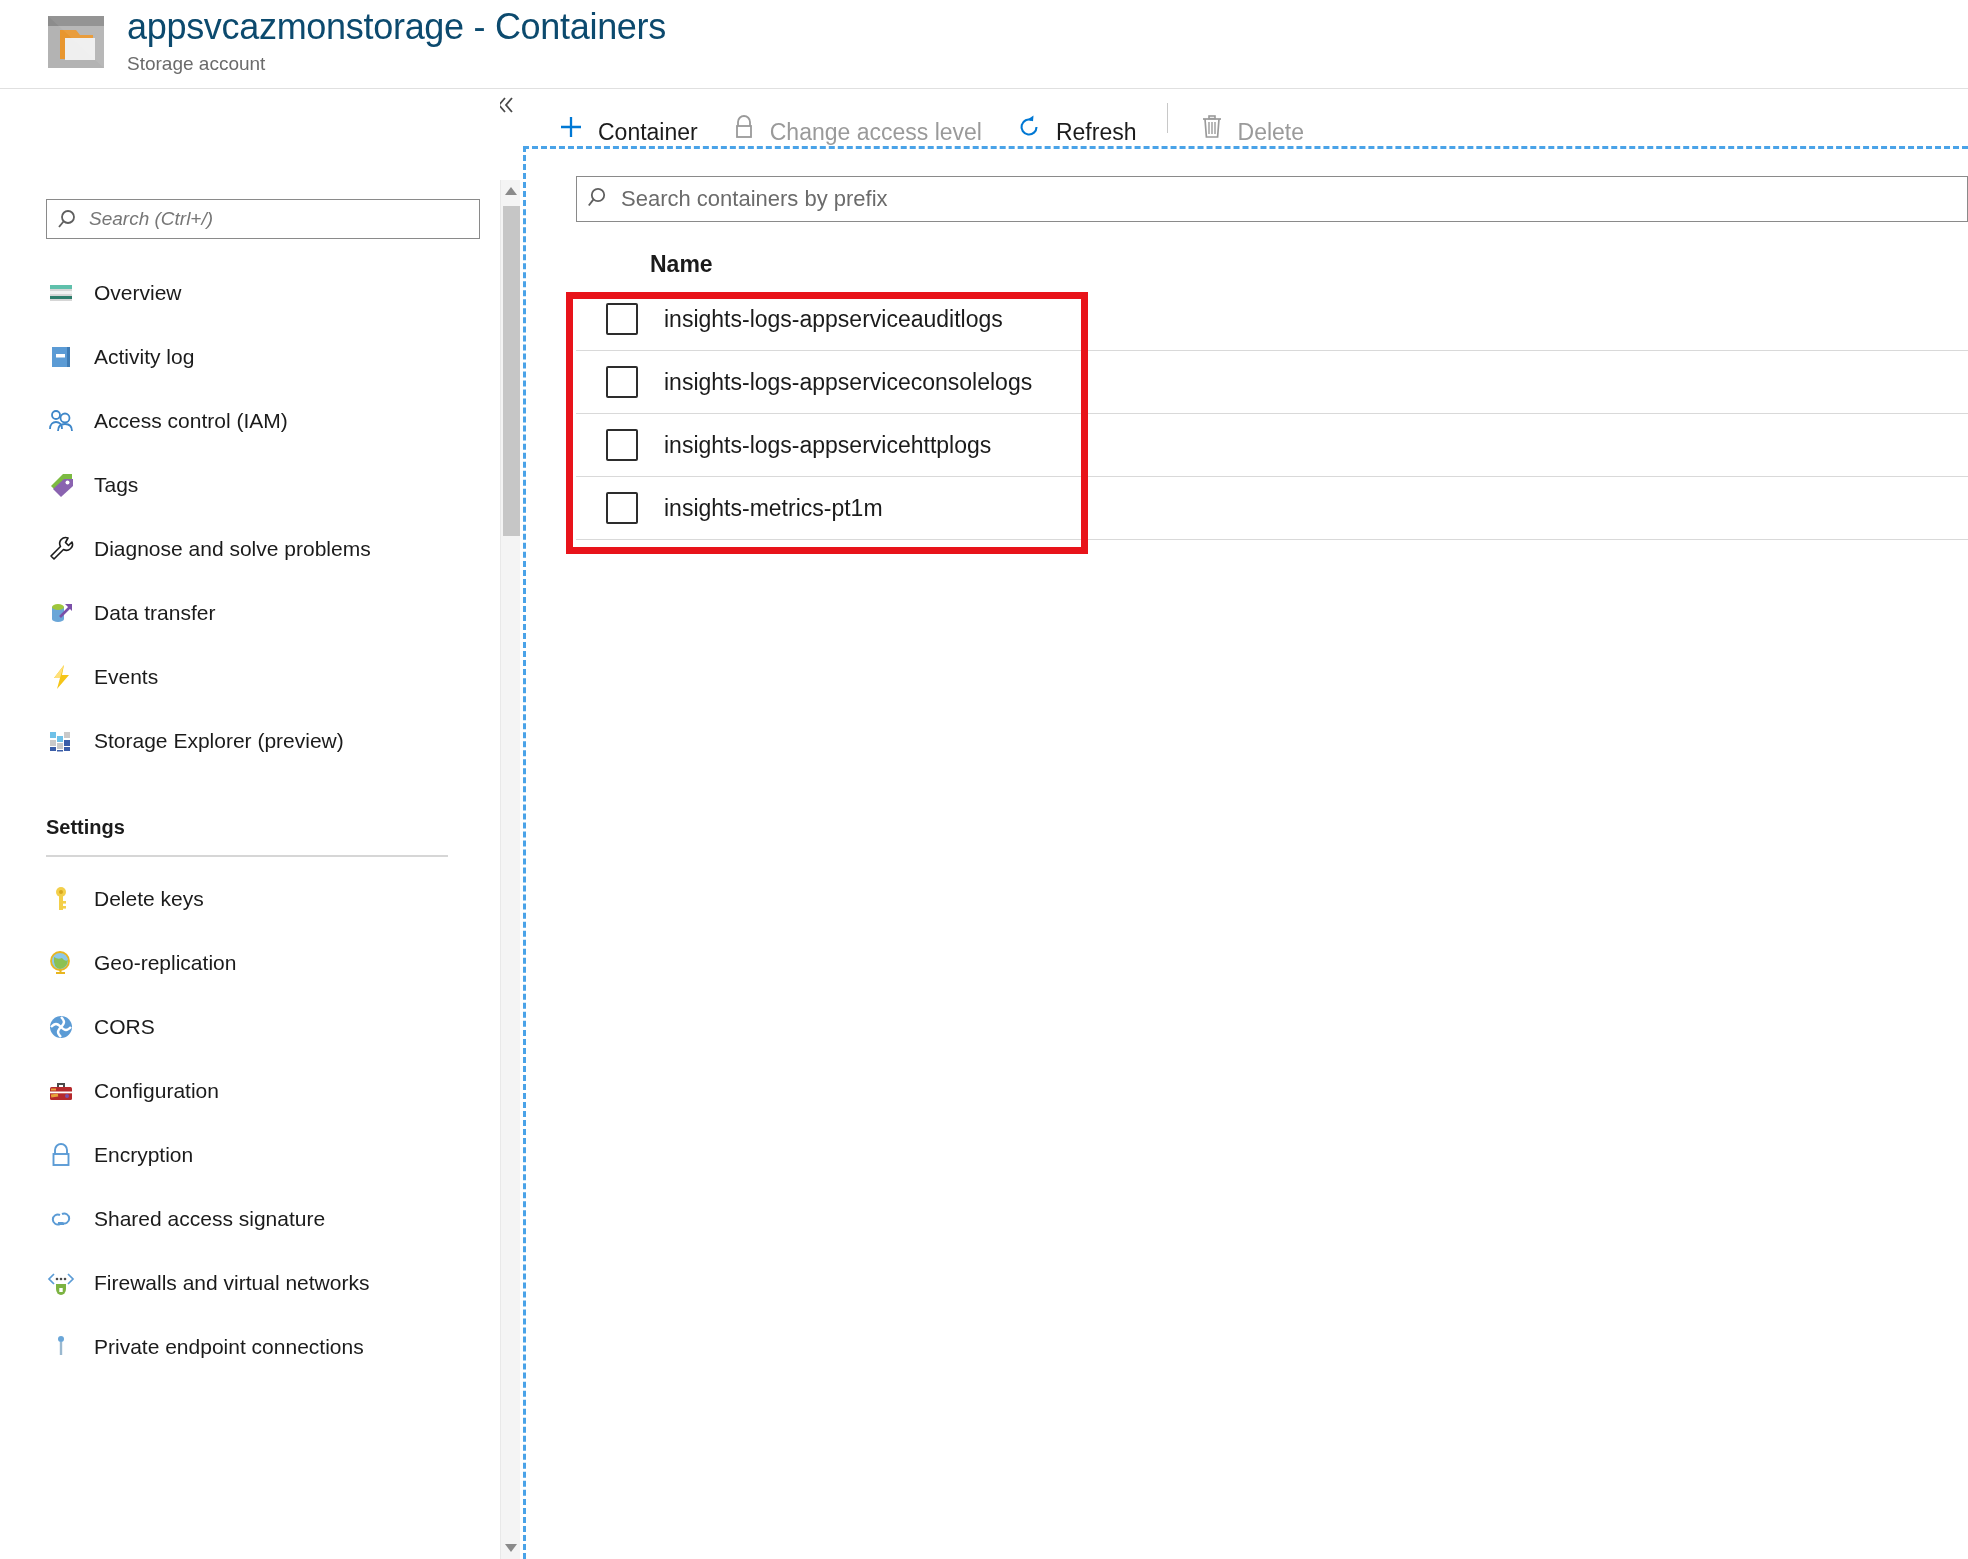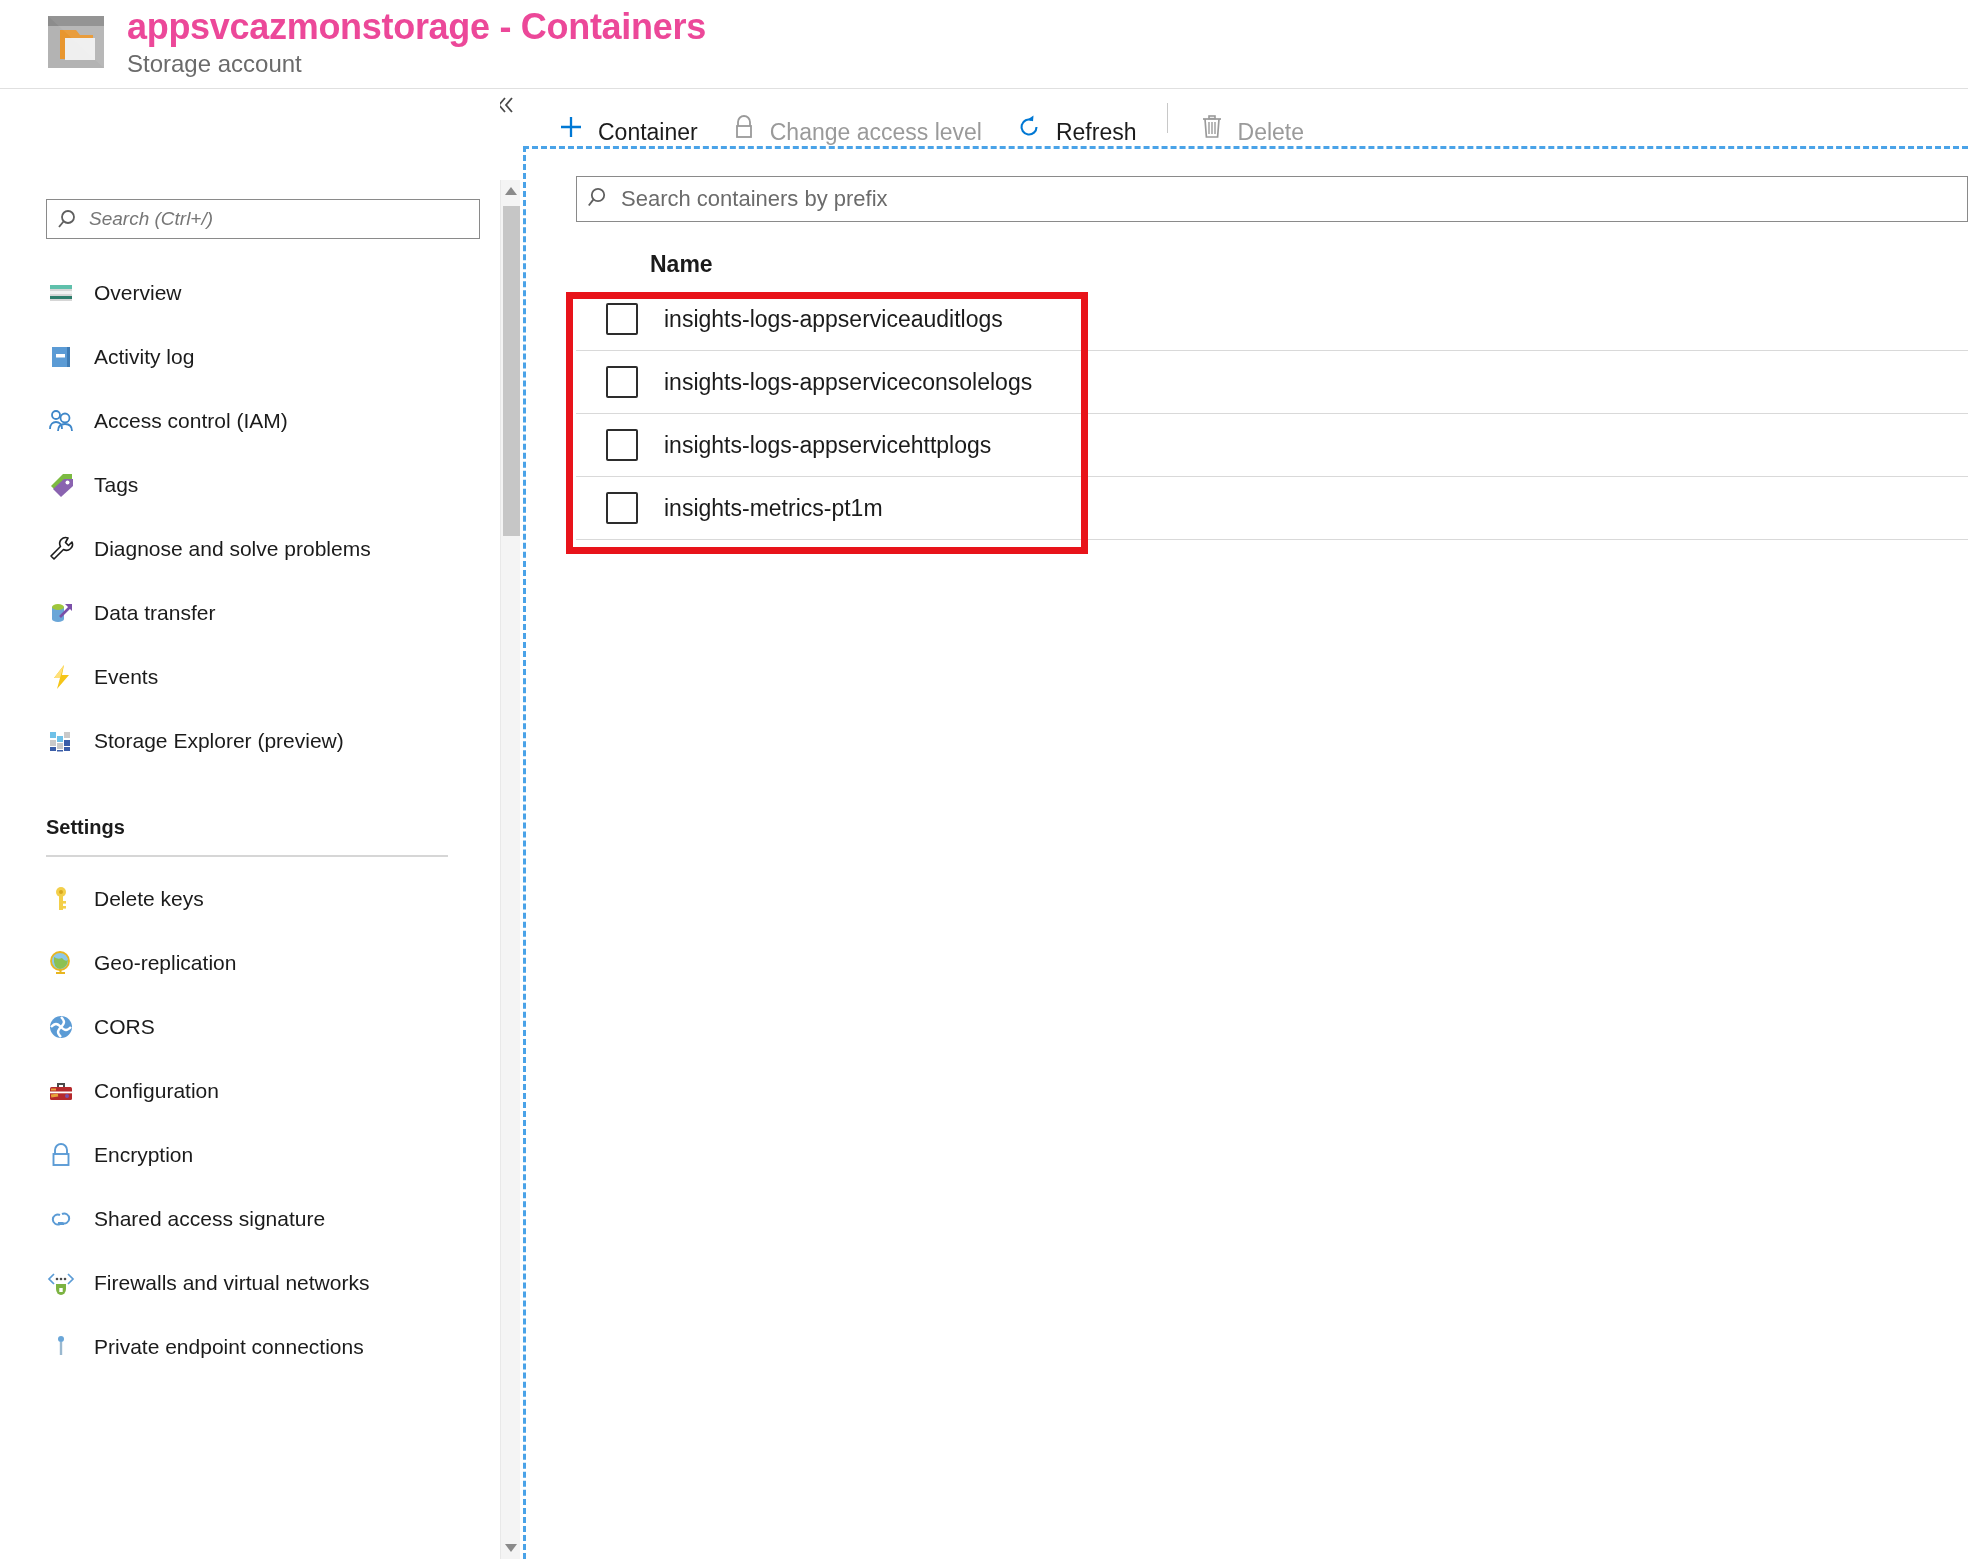--- a/index.html
+++ b/index.html
@@ -15,25 +15,25 @@
   .page-header {
     position: absolute; left: 0; top: 0; width: 1968px; height: 88px;
     display: flex; align-items: flex-start;
   }
   .resource-icon {
     position: absolute; left: 48px; top: 16px;
     width: 56px; height: 52px;
   }
   .title-wrap { position: absolute; left: 127px; top: 5px; }
   .page-title {
-    font-size: 36px; font-weight: 700; letter-spacing: -0.3px;
-    color: #ec4899; line-height: 44px; white-space: nowrap;
+    font-size: 36px; font-weight: 400; letter-spacing: -0.3px;
+    color: #0c4a6e; line-height: 44px; white-space: nowrap;
   }
   .page-subtitle {
-    font-size: 24px; color: #6b6b6b; line-height: 26px; margin-top: 2px;
+    font-size: 19px; color: #6b6b6b; line-height: 26px; margin-top: 2px;
   }
 
   
   .hrule-left {
     position: absolute; left: 0; top: 88px; width: 520px; height: 1px;
     background: #e0e0e0;
   }
   .hrule-right {
     position: absolute; left: 520px; top: 88px; width: 1448px; height: 1px;
     background: #e0e0e0;

